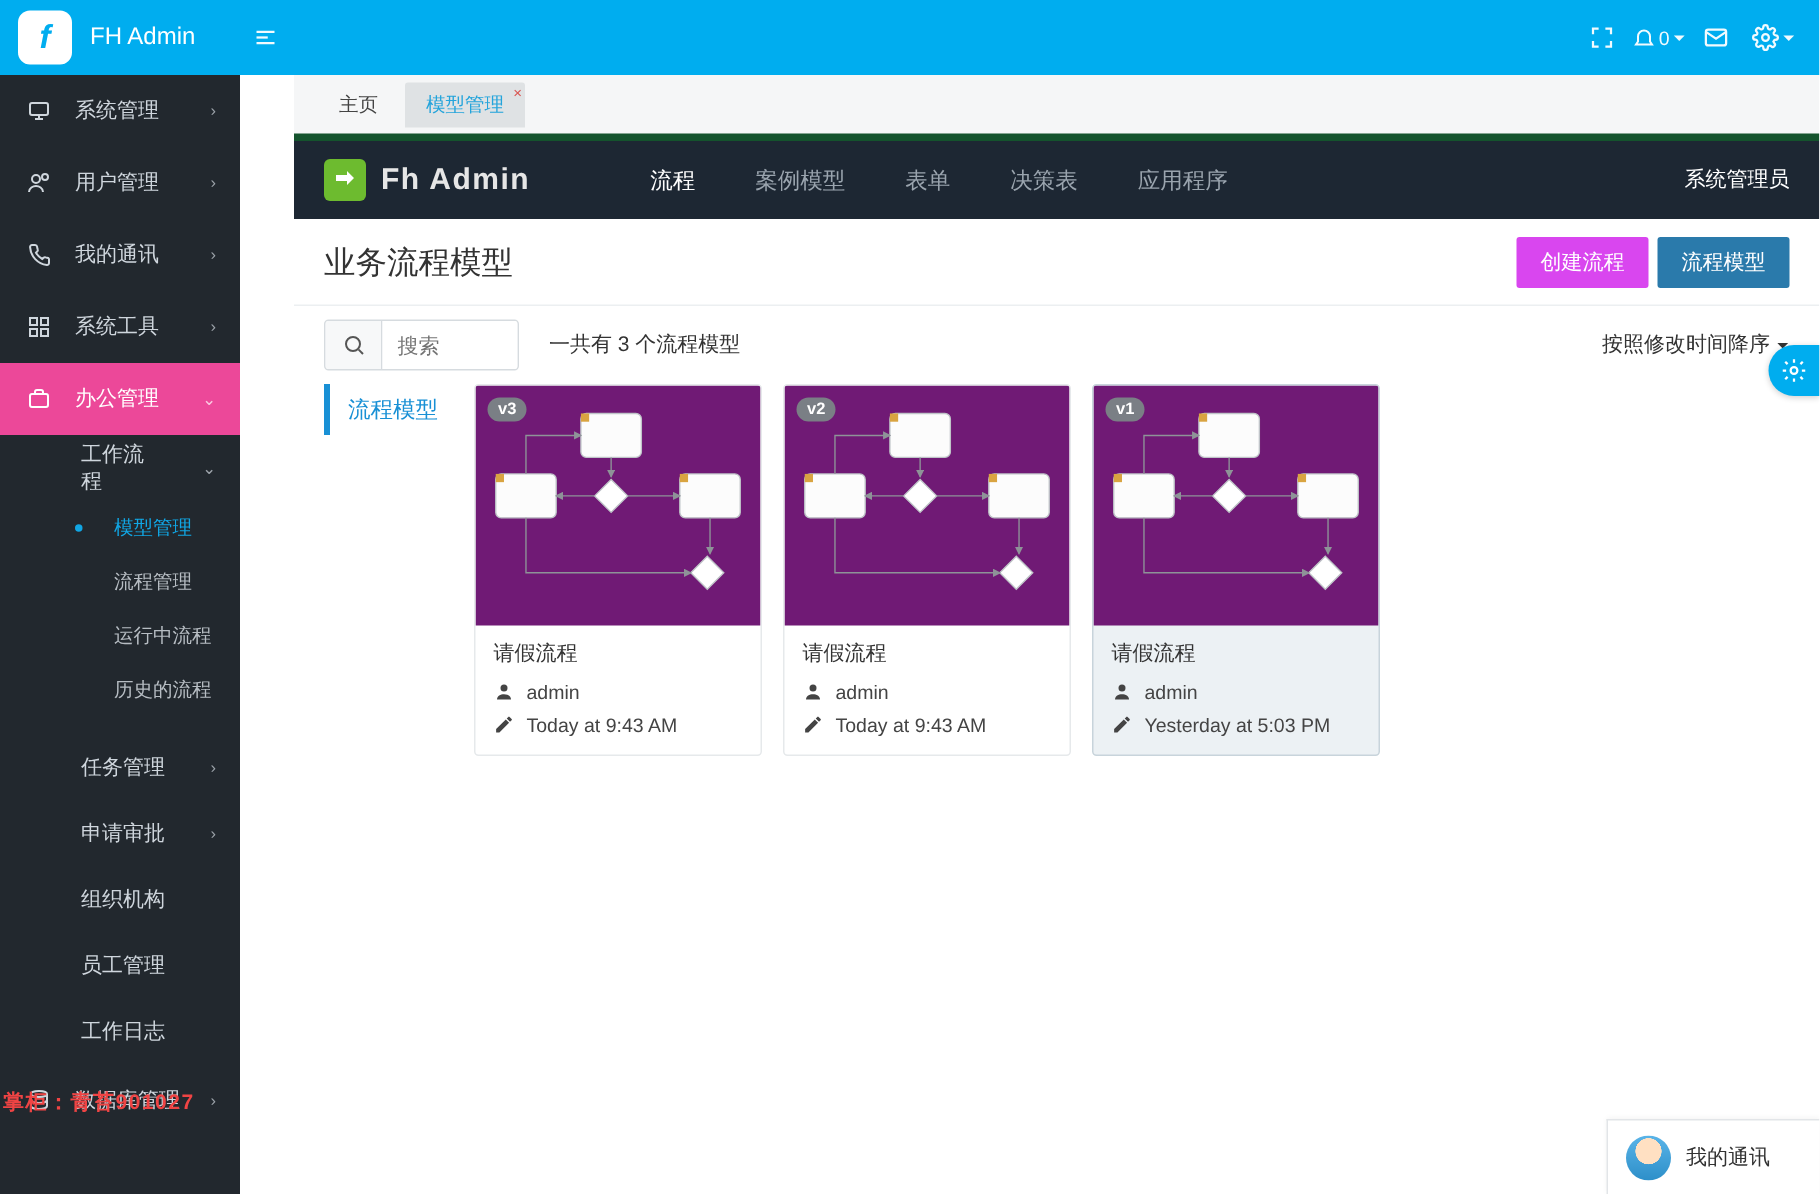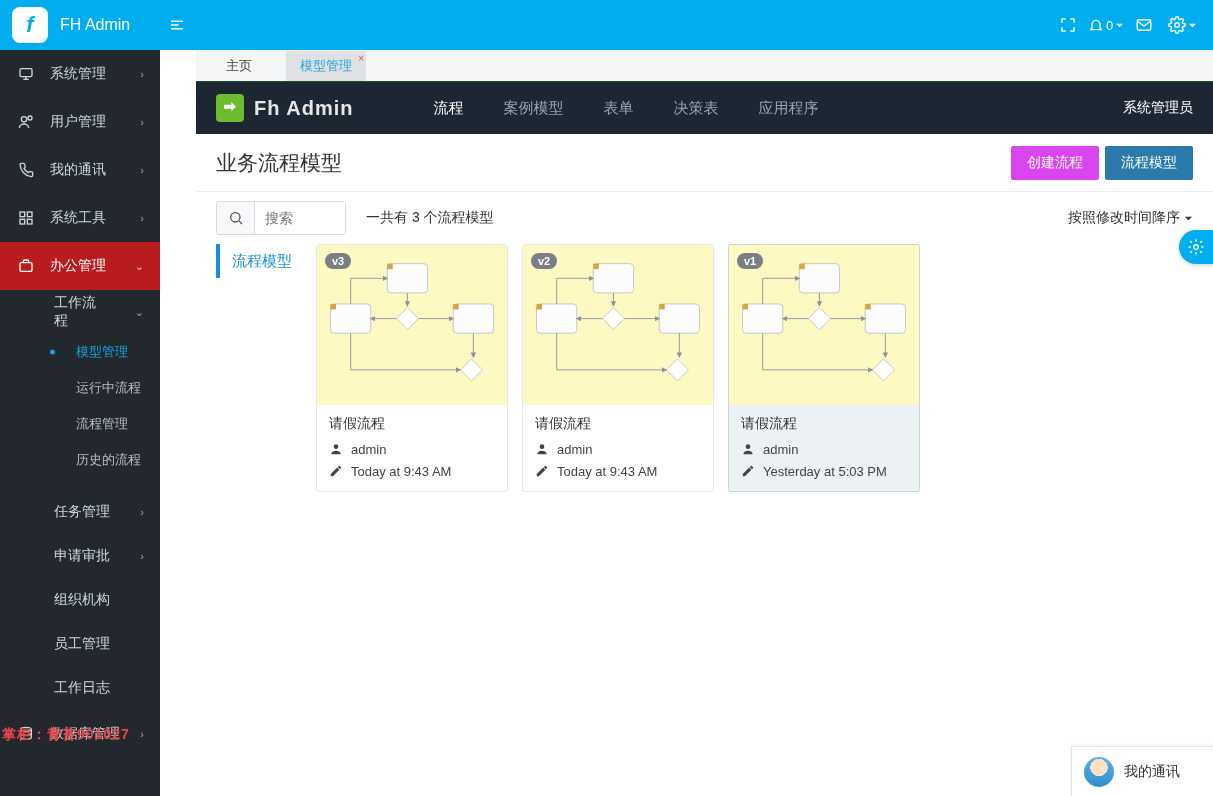--- a/index.html
+++ b/index.html
@@ -12,31 +12,31 @@
 .hamburger { margin-left: 28px; cursor: pointer; opacity: 0.95; }
 .top-spacer { flex: 1; }
 .top-icon { width: 38px; height: 38px; display: flex; align-items: center; justify-content: center; cursor: pointer; opacity: 0.95; }
 .bell-badge { display: flex; align-items: center; gap: 2px; font-size: 13px; }
 
 
 .sidebar { position: absolute; left: 0; top: 50px; bottom: 0; width: 160px; background: #22282e; color: #cfd6dd; overflow-y: auto; }
 .sidebar-item { height: 48px; display: flex; align-items: center; padding: 0 16px; cursor: pointer; position: relative; }
 .sidebar-item.lvl-sub { padding-left: 54px; height: 44px; font-size: 14px; gap: 28px; }
 .sidebar-item.lvl-sub2 { padding-left: 76px; height: 36px; font-size: 13px; color: #b7bdc3; }
-.sidebar-item.active-parent { background: #b91c1c; color: #fff; }
+.sidebar-item.active-parent { background: #ec4899; color: #fff; }
 .sidebar-item.active-leaf { color: #11a6e4; }
 .sidebar-icon { width: 20px; display: inline-flex; justify-content: center; margin-right: 14px; }
 .sidebar-label { flex: 1; }
 .sidebar-caret { font-size: 11px; opacity: 0.7; }
 .bullet { position: absolute; left: 50px; top: 50%; width: 5px; height: 5px; border-radius: 50%; background: #11a6e4; transform: translateY(-50%); }
 .watermark { position: absolute; left: 2px; bottom: 52px; color: #ef4444; font-size: 14px; font-weight: bold; letter-spacing: 1px; }
 
 
 .main { position: absolute; left: 196px; right: 0; top: 50px; bottom: 0; background: #fff; overflow: hidden; }
-.tabs-row { height: 32px; background: #f5f6f7; border-bottom: 1px solid #14532d; display: flex; align-items: center; padding-left: 16px; gap: 20px; }
+.tabs-row { height: 44px; background: #f5f6f7; border-bottom: 5px solid #14532d; display: flex; align-items: center; padding-left: 16px; gap: 4px; }
 .page-tab { padding: 6px 14px; font-size: 13px; cursor: pointer; color: #444; border-radius: 2px 2px 0 0; position: relative; }
 .page-tab.active { background: #dfe2e4; color: #24a4db; }
 .tab-close { position: absolute; right: 2px; top: 2px; font-size: 10px; color: #d9534f; }
 
 
 .inner-nav { height: 52px; background: #1d2733; display: flex; align-items: center; padding: 0 20px; }
 .inner-logo { width: 28px; height: 28px; background: #6dbb2f; border-radius: 4px; display: flex; align-items: center; justify-content: center; color: #fff; }
 .inner-brand { color: #e6e6e6; font-size: 20px; margin-left: 10px; font-weight: bold; font-family: "Arial Black", Arial, sans-serif; letter-spacing: 1px; }
 .inner-nav-items { display: flex; gap: 40px; margin-left: 80px; }
 .inner-nav-item { color: #9aa4ae; font-size: 15px; cursor: pointer; height: 52px; display: flex; align-items: center; position: relative; }
@@ -58,21 +58,21 @@
 .search-input { border: none; padding: 0 10px; width: 90px; font-size: 14px; outline: none; }
 .count-text { margin-left: 20px; font-size: 14px; color: #333; }
 .sort-link { margin-left: auto; font-size: 14px; color: #333; cursor: pointer; display: flex; align-items: center; gap: 4px; }
 
 
 .content-row { display: flex; padding: 0 20px 20px 20px; align-items: flex-start; }
 .mini-tab { border-left: 4px solid #1890d5; background: #fff; padding: 6px 24px 6px 12px; font-size: 15px; color: #1890d5; height: 34px; display: flex; align-items: center; }
 .cards { display: flex; gap: 14px; }
 .card { width: 192px; border: 1px solid #e6e9eb; border-radius: 3px; overflow: hidden; cursor: pointer; }
 .card.sel { background: #ecf1f4; border-color: #c8d4db; }
-.card-thumb { height: 160px; background: #fef9c3; position: relative; padding: 8px; }
+.card-thumb { height: 160px; background: #701a75; position: relative; padding: 8px; }
 .ver-badge { position: absolute; top: 8px; left: 8px; background: #7a7f85; color: #fff; font-size: 11px; padding: 2px 7px; border-radius: 10px; font-weight: bold; }
 .card-body { padding: 10px 12px 12px 12px; }
 .card.sel .card-body { }
 .card-title { font-size: 14px; color: #333; margin-bottom: 8px; }
 .card-meta { display: flex; align-items: center; gap: 8px; font-size: 13px; color: #444; margin-top: 6px; }
 .meta-icon { width: 14px; display: inline-flex; justify-content: center; }
 
 
 .flow-svg { width: 100%; height: 100%; }
 .flow-box { fill: #fcfcfc; stroke: #bfc4c8; stroke-width: 1; rx: 4; }
@@ -199,24 +199,24 @@
     </div>
     <div class="sidebar-item lvl-sub">
       <span class="sidebar-label">工作流程</span>
       <span class="sidebar-caret">⌄</span>
     </div>
     <div class="sidebar-item lvl-sub2 active-leaf">
       <span class="bullet"></span>
       <span class="sidebar-label">模型管理</span>
     </div>
     <div class="sidebar-item lvl-sub2">
+      <span class="sidebar-label">流程管理</span>
+    </div>
+    <div class="sidebar-item lvl-sub2">
       <span class="sidebar-label">运行中流程</span>
-    </div>
-    <div class="sidebar-item lvl-sub2">
-      <span class="sidebar-label">流程管理</span>
     </div>
     <div class="sidebar-item lvl-sub2">
       <span class="sidebar-label">历史的流程</span>
     </div>
     <div style="height: 12px;"></div>
     <div class="sidebar-item lvl-sub">
       <span class="sidebar-label">任务管理</span>
       <span class="sidebar-caret">›</span>
     </div>
     <div class="sidebar-item lvl-sub">

